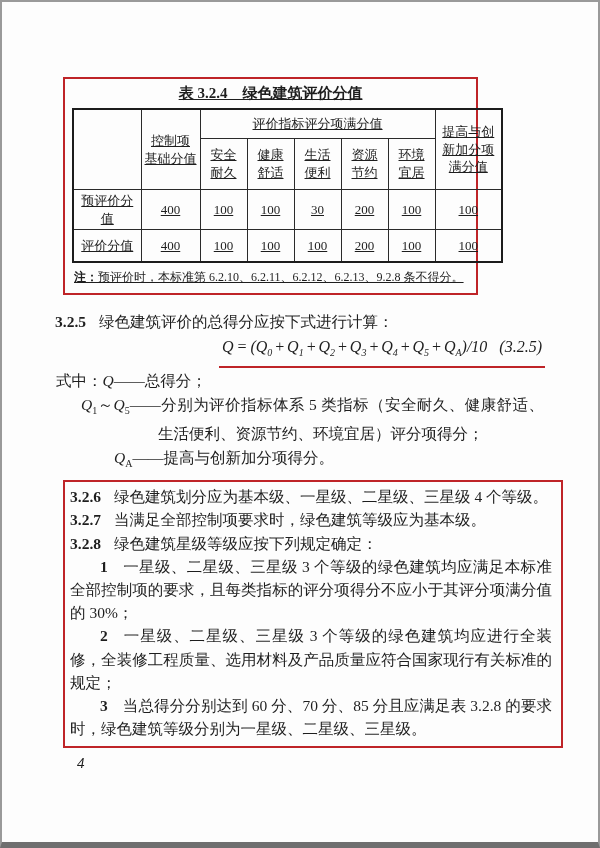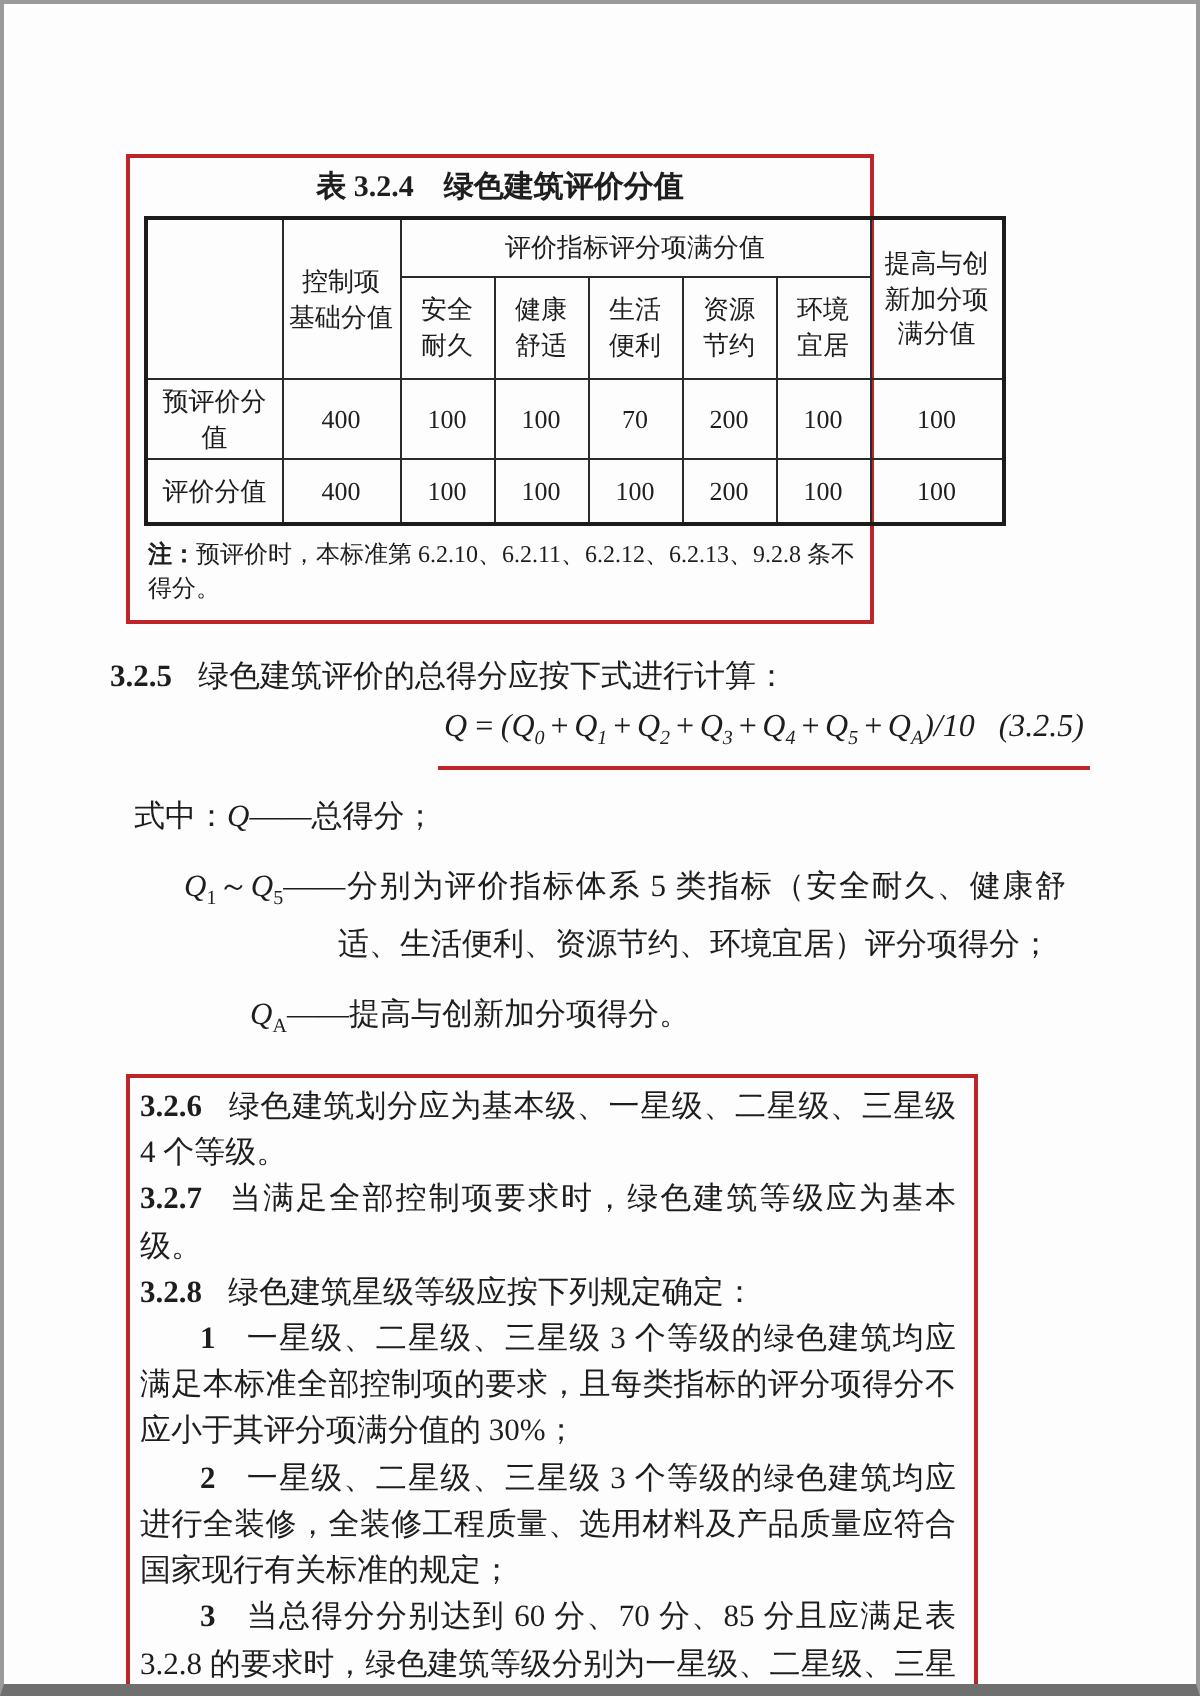--- a/index.html
+++ b/index.html
@@ -12,22 +12,22 @@
     background:#fdfdfd;color:var(--ink);
     font-family:"Liberation Serif","DejaVu Serif",serif;
     border-left:2px solid #9a9a9a;border-right:2px solid #9a9a9a;
     border-top:2px solid #9a9a9a;border-bottom:6px solid #6f6f6f;
     overflow:hidden;
   }
   .page{position:absolute;inset:0;padding:75px 53px 0 53px;box-sizing:border-box;}
 
   
   .red-box{border:2px solid var(--red);box-sizing:border-box;}
-  .box-table{margin-left:8px;width:374px;padding:3px 7px 7px 7px;}
-  .box-clauses{margin-left:8px;width:426px;margin-top:5px;padding:3px 9px 5px 5px;}
+  .box-table{margin-left:8px;width:415px;padding:3px 7px 7px 7px;text-decoration:underline;}
+  .box-clauses{margin-left:8px;width:500px;margin-top:5px;padding:3px 9px 5px 5px;}
 
   
   .table-title{text-align:center;font-weight:bold;font-size:15px;margin:2px 0 5px 0;}
   table.score{border-collapse:collapse;width:429px;table-layout:fixed;border:2px solid #1c1c1c;}
   table.score th,table.score td{
     border:1px solid #2a2a2a;font-weight:normal;font-size:13px;line-height:1.35;
     text-align:center;vertical-align:middle;padding:2px 1px;
   }
   .hdr{white-space:pre-line;}
   .c1{width:68px}.c2{width:59px}.c3,.c4,.c5,.c6,.c7{width:47px}.c8{width:67px}
@@ -47,21 +47,21 @@
   .formula{
     display:inline-block;border-bottom:2px solid var(--red);
     padding:0 3px 2px 3px;font-size:16px;font-style:italic;line-height:23px;
   }
   .formula sub{font-size:10px;}
   .feq{margin:0 3px;}
   .fplus{margin:0 2px;}
   .eq-num{margin-left:12px;}
 
   
-  .def{font-size:15.5px;line-height:23px;text-align:justify;margin:12px;}
+  .def{font-size:15.5px;line-height:23px;text-align:justify;margin:1px;}
   .def i,.where i{font-style:italic;}
   .def sub{font-size:10px;}
   .def-q0{padding-left:82px;text-indent:-25px;}
   .def-q15{padding-left:102px;text-indent:-77px;}
   .def-qa{padding-left:58px;}
 
   
   .box-clauses .para{line-height:23.2px;}
   .sub-item{text-indent:30px;}
   .sub-item .clause-num{margin-right:15px;}
@@ -107,21 +107,21 @@
           <th class="hdr">资源
 节约</th>
           <th class="hdr">环境
 宜居</th>
         </tr>
         <tr class="data-row">
           <td>预评价分值</td>
           <td>400</td>
           <td>100</td>
           <td>100</td>
-          <td>70</td>
+          <td>30</td>
           <td>200</td>
           <td>100</td>
           <td>100</td>
         </tr>
         <tr class="data-row">
           <td>评价分值</td>
           <td>400</td>
           <td>100</td>
           <td>100</td>
           <td>100</td>

